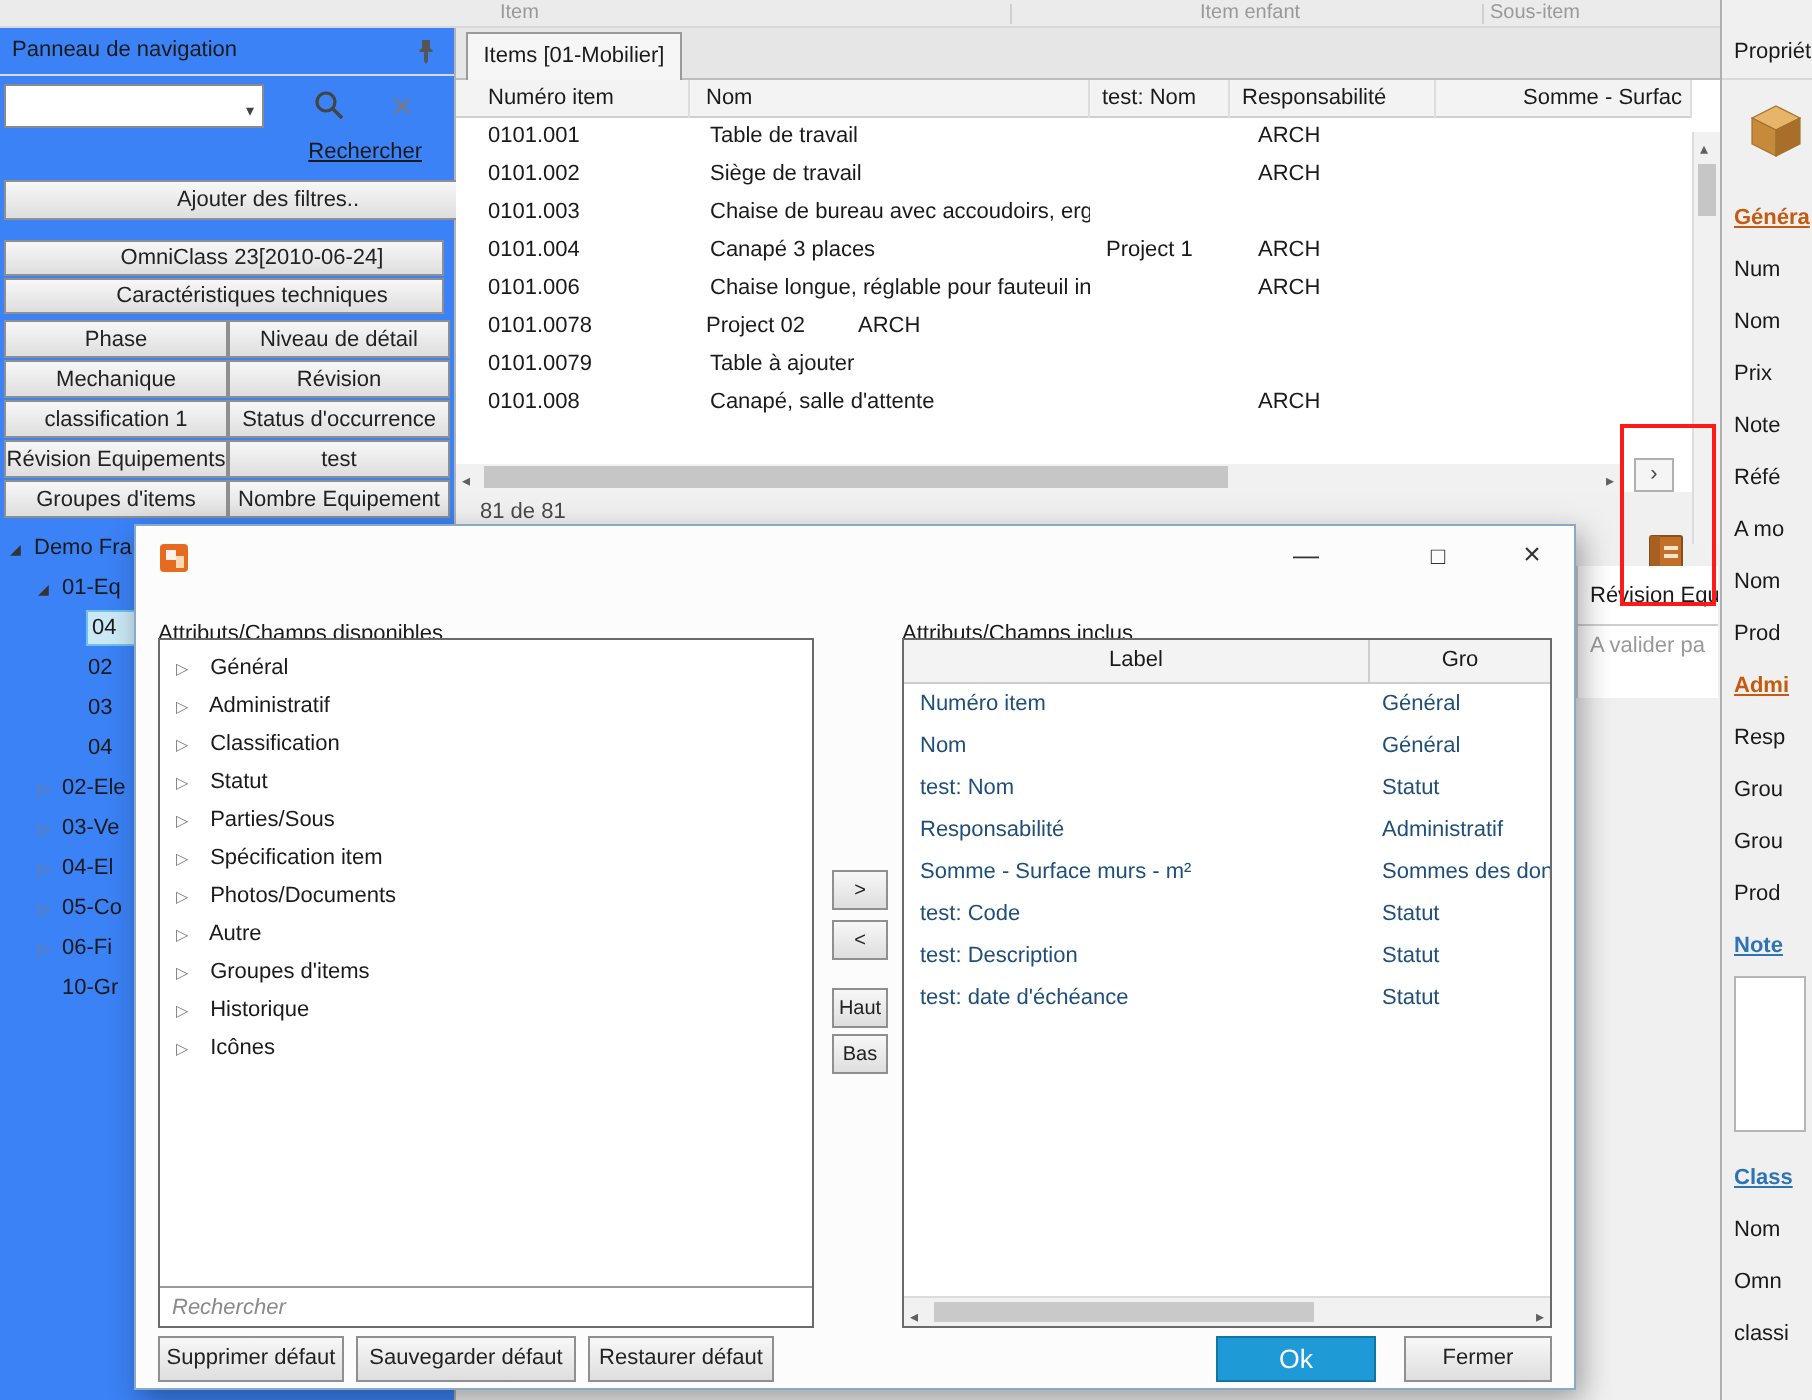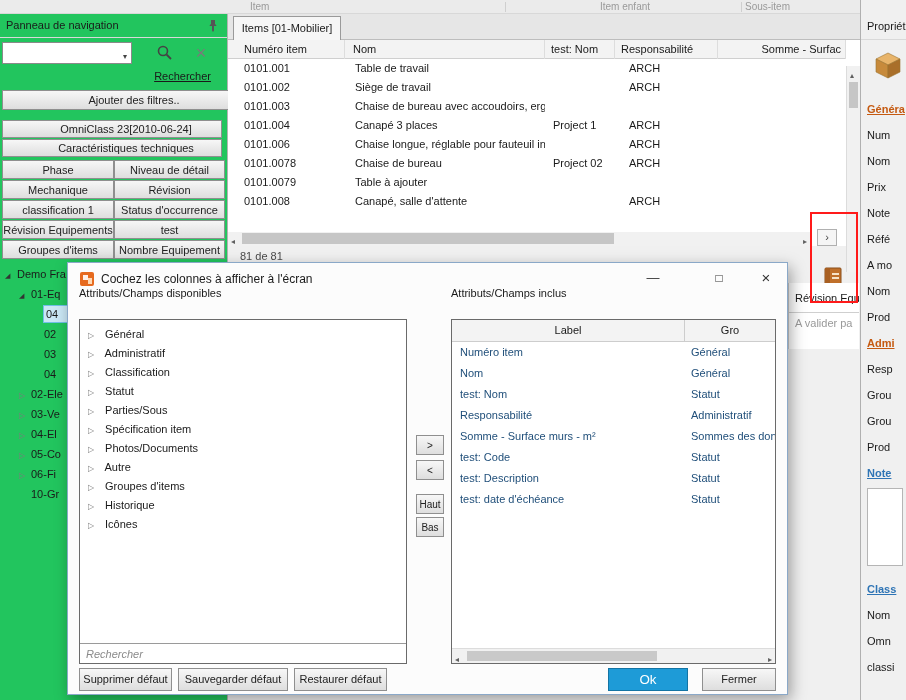--- a/index.html
+++ b/index.html
@@ -29,21 +29,21 @@
   #topstrip { position:absolute; left:0; top:0; width:906px; height:14px;
               background:#ebebeb; border-bottom:1px solid #d8d8d8;
               color:#9a9a9a; font-size:10px; }
   #topstrip span { position:absolute; top:1px; white-space:nowrap; }
   .ts-item   { left:250px; } .ts-enfant { left:600px; }
   .ts-sous   { left:745px; } .ts-more   { left:886px; }
   .ts-sep { position:absolute; top:2px; width:1px; height:10px; background:#cfcfcf; }
 
   
   #navpanel { position:absolute; left:0; top:14px; width:228px; height:686px;
-              background:#22c55e; border-right:1px solid #b3b3b3; }
+              background:#3b82f6; border-right:1px solid #b3b3b3; }
   #nav-title { position:absolute; left:0; top:0; width:100%; height:24px;
                border-bottom:1px solid #d9d9d9; }
   #nav-title .t { position:absolute; left:6px; top:5px; }
   #pin { position:absolute; right:8px; top:5px; }
   #nav-combo { position:absolute; left:2px; top:28px; width:130px; height:22px;
                background:#fff; border:1px solid #8a8a8a; }
   #nav-combo input { border:none; outline:none; width:110px; height:20px; font:inherit; padding:2px 4px; }
   #nav-combo .ca { position:absolute; right:4px; top:6px; }
   #mag { position:absolute; left:156px; top:30px; }
   #xbtn { position:absolute; left:188px; top:26px; width:26px; height:26px;
@@ -127,21 +127,21 @@
   
   #dlg { position:absolute; left:67px; top:262px; width:721px; height:433px;
          background:#fcfcfc; border:1px solid #8aa8c8;
          box-shadow:3px 5px 14px rgba(0,0,0,0.35); z-index:40; }
   #dlg-title { position:absolute; left:0; top:0; width:100%; height:32px; }
   #dlg-icon { position:absolute; left:11px; top:8px; }
   #dlg-title .tt { position:absolute; left:33px; top:9px; font-size:12px; }
   .wb { position:absolute; top:2px; width:30px; height:26px; text-align:center;
         line-height:26px; font-size:13px; color:#333; }
   #wb-min { left:570px; } #wb-max { left:636px; } #wb-close { left:683px; }
-  .dlg-lab { position:absolute; top:24px; }
+  .dlg-lab { position:absolute; top:48px; }
   #lab-avail { left:11px; } #lab-incl { left:383px; }
 
   #avail { position:absolute; left:11px; top:56px; width:328px; height:345px;
            background:#fff; border:1px solid #6a6a6a; }
   #avail-list { position:absolute; left:0; top:5px; width:100%; }
   .av-item { height:19px; line-height:19px; padding-left:8px; white-space:nowrap; }
   .av-item .tri { display:inline-block; width:14px; }
   #avail-search { position:absolute; left:0; bottom:0; width:100%; height:20px;
                   border-top:1px solid #9a9a9a; background:#fff; }
   #avail-search input { width:100%; height:100%; border:none; outline:none;
@@ -306,21 +306,20 @@
         <div class="grow" data-name="table-row">
           <div class="c c1" data-name="cell-numero-item">0101.006</div>
           <div class="c c2" data-name="cell-nom">Chaise longue, réglable pour fauteuil in...</div>
           <div class="c c3" data-name="cell-test-nom"></div>
           <div class="c c4" data-name="cell-responsabilite">ARCH</div>
           <div class="c c5" data-name="cell-somme"></div>
         </div>
 
         <div class="grow" data-name="table-row">
           <div class="c c1" data-name="cell-numero-item">0101.0078</div>
-          <div class="c c2" data-name="cell-nom">Chaise de bureau</div>
           <div class="c c3" data-name="cell-test-nom">Project 02</div>
           <div class="c c4" data-name="cell-responsabilite">ARCH</div>
           <div class="c c5" data-name="cell-somme"></div>
         </div>
 
         <div class="grow" data-name="table-row">
           <div class="c c1" data-name="cell-numero-item">0101.0079</div>
           <div class="c c2" data-name="cell-nom">Table à ajouter</div>
           <div class="c c3" data-name="cell-test-nom"></div>
           <div class="c c4" data-name="cell-responsabilite"></div>
@@ -413,21 +412,20 @@
 
 <div id="dlg" data-name="column-chooser-dialog">
   <div id="dlg-title" data-name="dialog-title-bar">
     <span id="dlg-icon" data-name="app-icon">
       <svg width="16" height="16" viewBox="0 0 16 16">
         <rect x="1" y="1" width="14" height="14" rx="2" fill="#e66a1f"></rect>
         <rect x="4" y="4" width="5" height="5" fill="#ffffff" opacity="0.9"></rect>
         <rect x="9" y="7" width="4" height="6" fill="#ffd9b3"></rect>
       </svg>
     </span>
-    <span class="tt" data-name="dialog-title">Cochez les colonnes à afficher à l'écran</span>
     <span id="wb-min" class="wb glyph-min" data-name="minimize-icon"></span>
     <span id="wb-max" class="wb glyph-max" data-name="maximize-icon"></span>
     <span id="wb-close" class="wb glyph-close" data-name="close-icon"></span>
   </div>
 
   <div id="lab-avail" class="dlg-lab" data-name="available-fields-label">Attributs/Champs disponibles</div>
   <div id="lab-incl" class="dlg-lab" data-name="included-fields-label">Attributs/Champs inclus</div>
 
   <div id="avail" data-name="available-fields-listbox">
     <div id="avail-list" data-name="available-fields-list">

